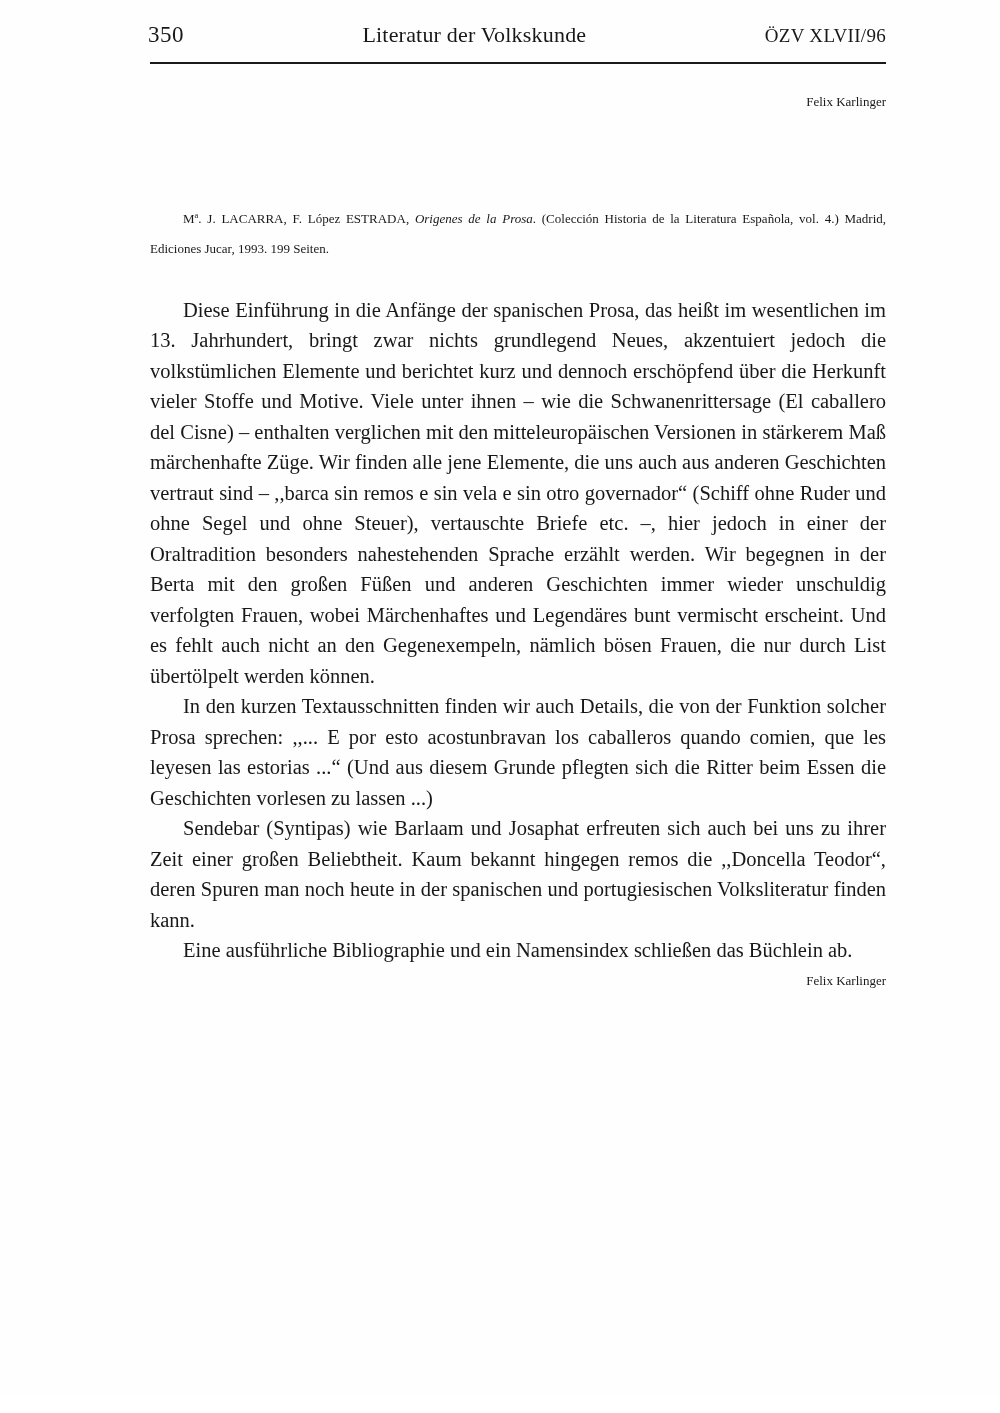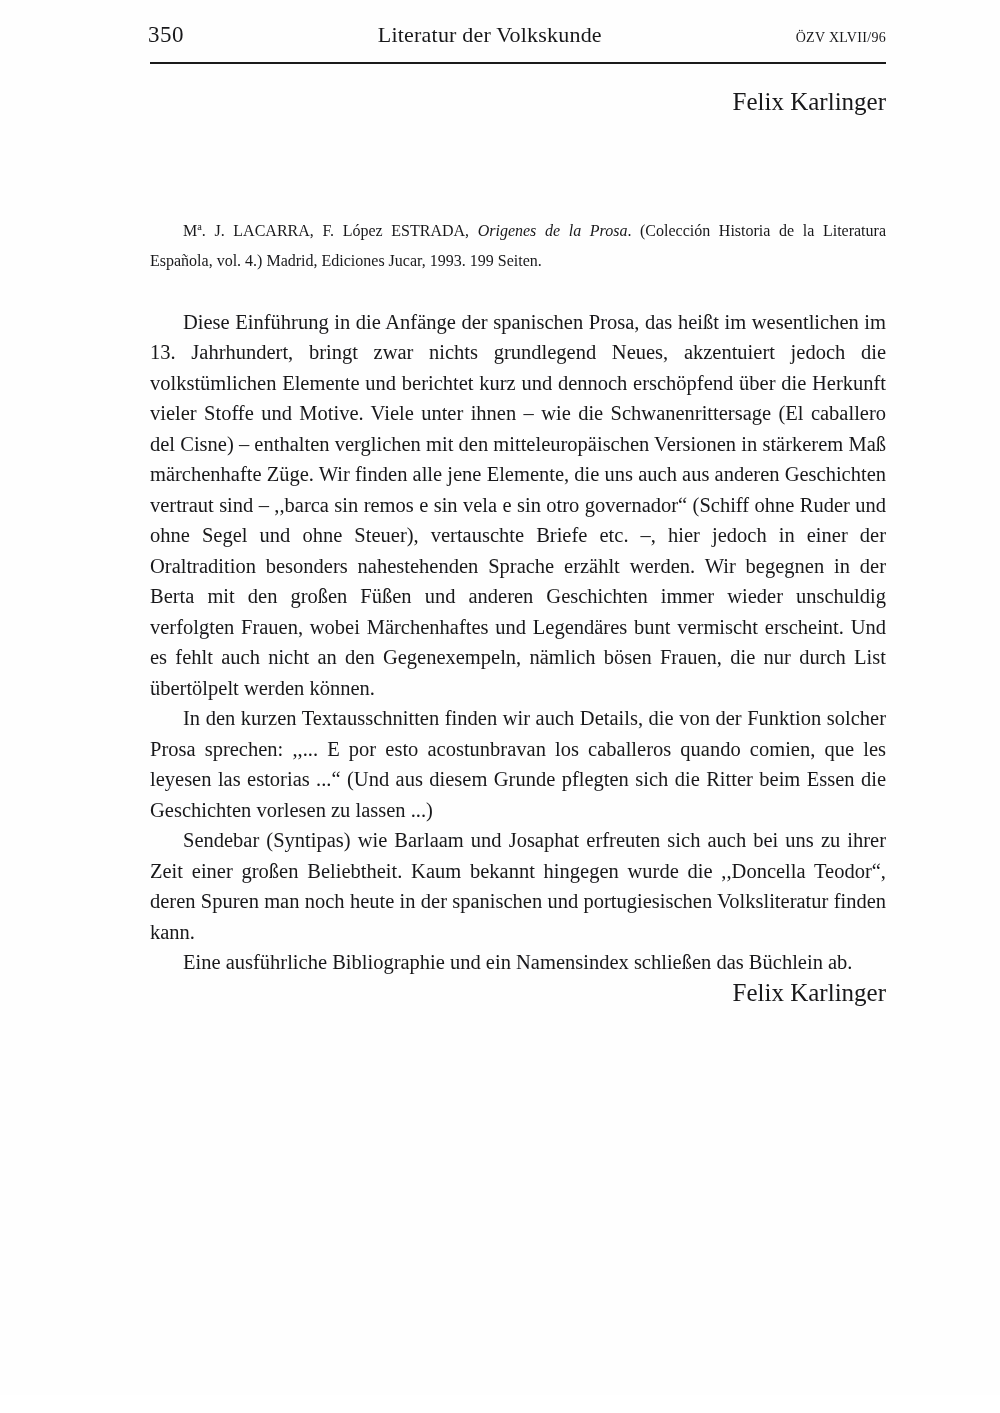--- a/index.html
+++ b/index.html
@@ -34,21 +34,21 @@
   }
   .header .page-num {
     font-size: 23px;
     letter-spacing: 0.5px;
   }
   .header .running-title {
     font-size: 22px;
     letter-spacing: 0.2px;
   }
   .header .issue {
-    font-size: 14px;
+    font-size: 19px;
     letter-spacing: 0.3px;
   }
   .rule {
     position: absolute;
     left: 150px;
     top: 62px;
     width: 736px;
     height: 2px;
     background: #1a1a1a;
   }
@@ -64,33 +64,32 @@
     line-height: 30.5px;
     text-align: justify;
     text-justify: inter-word;
     hyphens: manual;
   }
   p.indent {
     text-indent: 33px;
   }
   .signature {
     text-align: right;
-    font-size: 25px;
+    font-size: 13px;
     line-height: 30.5px;
     margin: 0;
   }
   .gap-lg { height: 86px; }
   .gap-md { height: 30px; }
   .gap-sm { height: 3px; }
   .ref-block {
-    font-size: 16px;
+    font-size: 13px;
     line-height: 30.5px;
     text-align: justify;
     text-indent: 33px;
-    margin-top: 12px;
   }
   .ref-block i { font-style: italic; }
   sup {
     font-size: 0.65em;
     vertical-align: super;
     line-height: 0;
   }
 </style>
 </head>
 <body>
@@ -112,19 +111,19 @@
     <p class="signature">Felix Karlinger</p>
 
     <div class="gap-lg"></div>
 
     <div class="ref-block"><span>M</span><sup>a</sup><span>. J. LACARRA, F. López ESTRADA, </span><i>Origenes de la Prosa</i><span>. (Colección Historia de la Literatura Española, vol. 4.) Madrid, Ediciones Jucar, 1993. 199 Seiten.</span></div>
 
     <div class="gap-md"></div>
 
     <p class="indent">Diese Einführung in die Anfänge der spanischen Prosa, das heißt im wesentlichen im 13. Jahrhundert, bringt zwar nichts grundlegend Neues, akzentuiert jedoch die volkstümlichen Elemente und berichtet kurz und dennoch erschöpfend über die Herkunft vieler Stoffe und Motive. Viele unter ihnen – wie die Schwanenrittersage (El caballero del Cisne) – enthalten verglichen mit den mitteleuropäischen Versionen in stärkerem Maß märchenhafte Züge. Wir finden alle jene Elemente, die uns auch aus anderen Geschichten vertraut sind – ,,barca sin remos e sin vela e sin otro governador“ (Schiff ohne Ruder und ohne Segel und ohne Steuer), vertauschte Briefe etc. –, hier jedoch in einer der Oraltradition besonders nahestehenden Sprache erzählt werden. Wir begegnen in der Berta mit den großen Füßen und anderen Geschichten immer wieder unschuldig verfolgten Frauen, wobei Märchenhaftes und Legendäres bunt vermischt erscheint. Und es fehlt auch nicht an den Gegenexempeln, nämlich bösen Frauen, die nur durch List übertölpelt werden können.</p>
     <p class="indent">In den kurzen Textausschnitten finden wir auch Details, die von der Funktion solcher Prosa sprechen: ,,... E por esto acostunbravan los caballeros quando comien, que les leyesen las estorias ...“ (Und aus diesem Grunde pflegten sich die Ritter beim Essen die Geschichten vorlesen zu lassen ...)</p>
-    <p class="indent">Sendebar (Syntipas) wie Barlaam und Josaphat erfreuten sich auch bei uns zu ihrer Zeit einer großen Beliebtheit. Kaum bekannt hingegen wurde die ,,Doncella Teodor“, deren Spuren man noch heute in der spanischen und portugiesischen Volksliteratur finden kann.</p>
+    <p class="indent">Sendebar (Syntipas) wie Barlaam und Josaphat erfreuten sich auch bei uns zu ihrer Zeit einer großen Beliebtheit. Kaum bekannt hingegen remos die ,,Doncella Teodor“, deren Spuren man noch heute in der spanischen und portugiesischen Volksliteratur finden kann.</p>
     <p class="indent">Eine ausführliche Bibliographie und ein Namensindex schließen das Büchlein ab.</p>
 
     <p class="signature">Felix Karlinger</p>
 
   </div>
 </div>
 
 </body></html>

